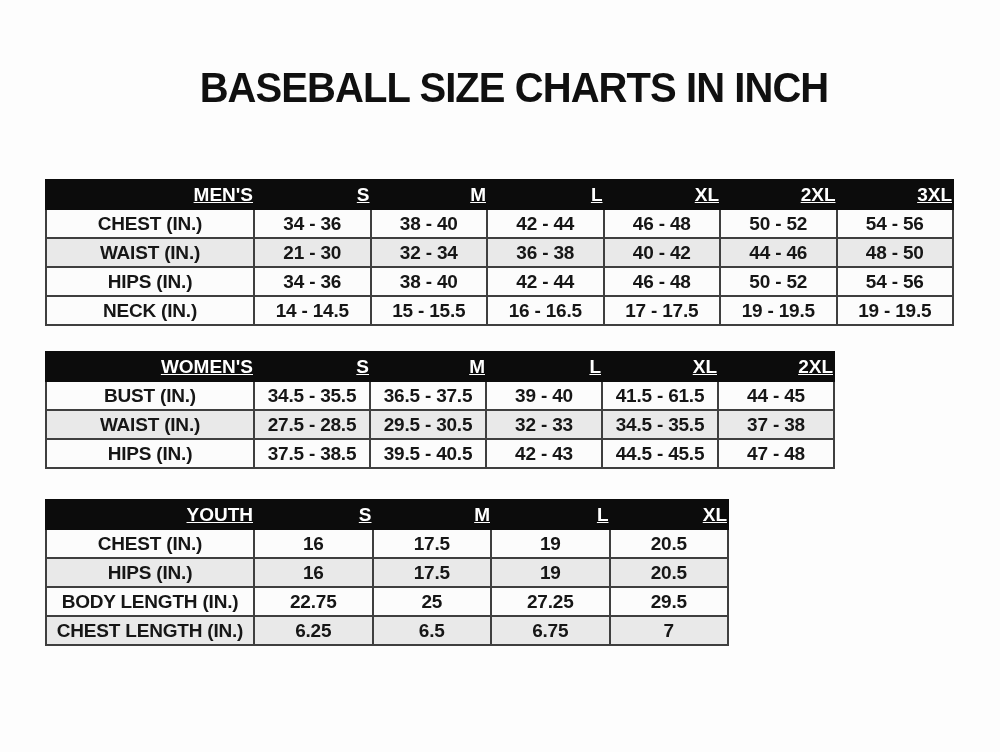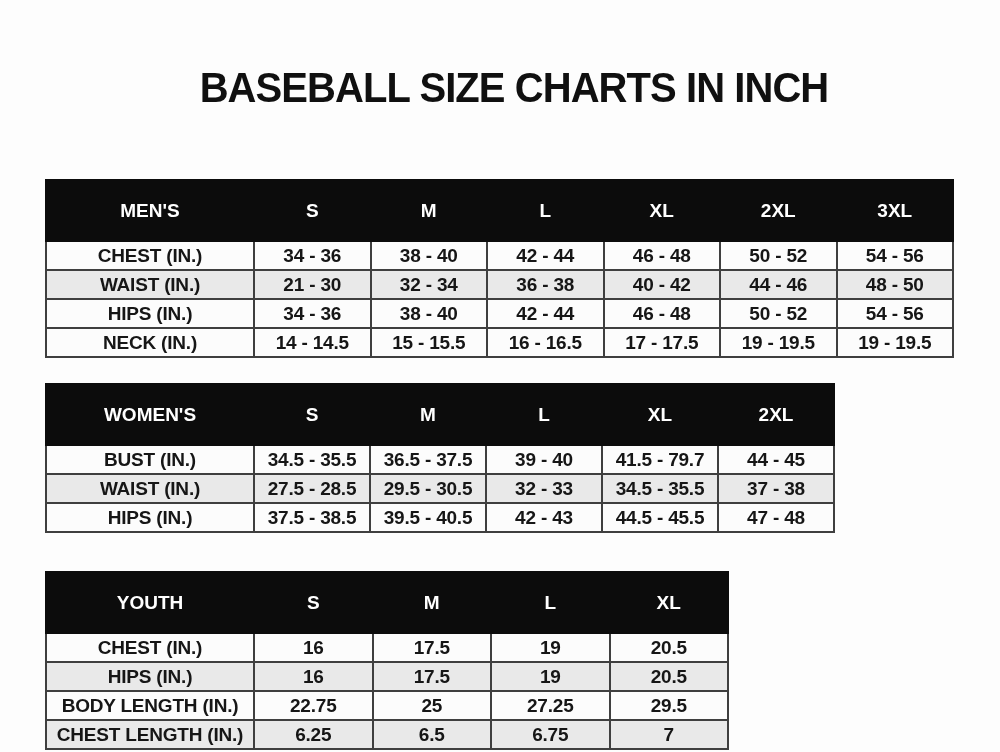--- a/index.html
+++ b/index.html
@@ -42,31 +42,32 @@
   }
   table.size-table {
     border-collapse: collapse;
     table-layout: fixed;
     font-weight: 700;
     font-size: 19px;
     letter-spacing: -0.2px;
   }
   table.size-table.t-mens   { margin-top: 70px; }
   table.size-table.t-womens { margin-top: 25px; }
-  table.size-table.t-youth  { margin-top: 38px; border-radius: 8px; }
+  table.size-table.t-youth  { margin-top: 30px; border-radius: 8px; }
   table.size-table th {
     background: #0c0c0c;
     color: #ffffff;
     height: 27px;
     border: 2px solid #0c0c0c;
-    text-align: center;
+    text-align: right;
     vertical-align: middle;
     font-size: 19px;
     letter-spacing: 0;
-    padding: 16px;
+    padding: 0;
+    text-decoration: underline;
   }
   table.size-table td {
     border: 2px solid #3f3f3f;
     height: 27px;
     text-align: center;
     vertical-align: middle;
     padding: 0;
     background: #fcfcfc;
     white-space: nowrap;
   }
@@ -158,21 +159,21 @@
             <th>XL</th>
             <th>2XL</th>
           </tr>
         </thead>
         <tbody>
           <tr>
             <td>BUST (IN.)</td>
             <td>34.5 - 35.5</td>
             <td>36.5 - 37.5</td>
             <td>39 - 40</td>
-            <td>41.5 - 79.7</td>
+            <td>41.5 - 61.5</td>
             <td>44 - 45</td>
           </tr>
           <tr class="alt">
             <td>WAIST (IN.)</td>
             <td>27.5 - 28.5</td>
             <td>29.5 - 30.5</td>
             <td>32 - 33</td>
             <td>34.5 - 35.5</td>
             <td>37 - 38</td>
           </tr>

